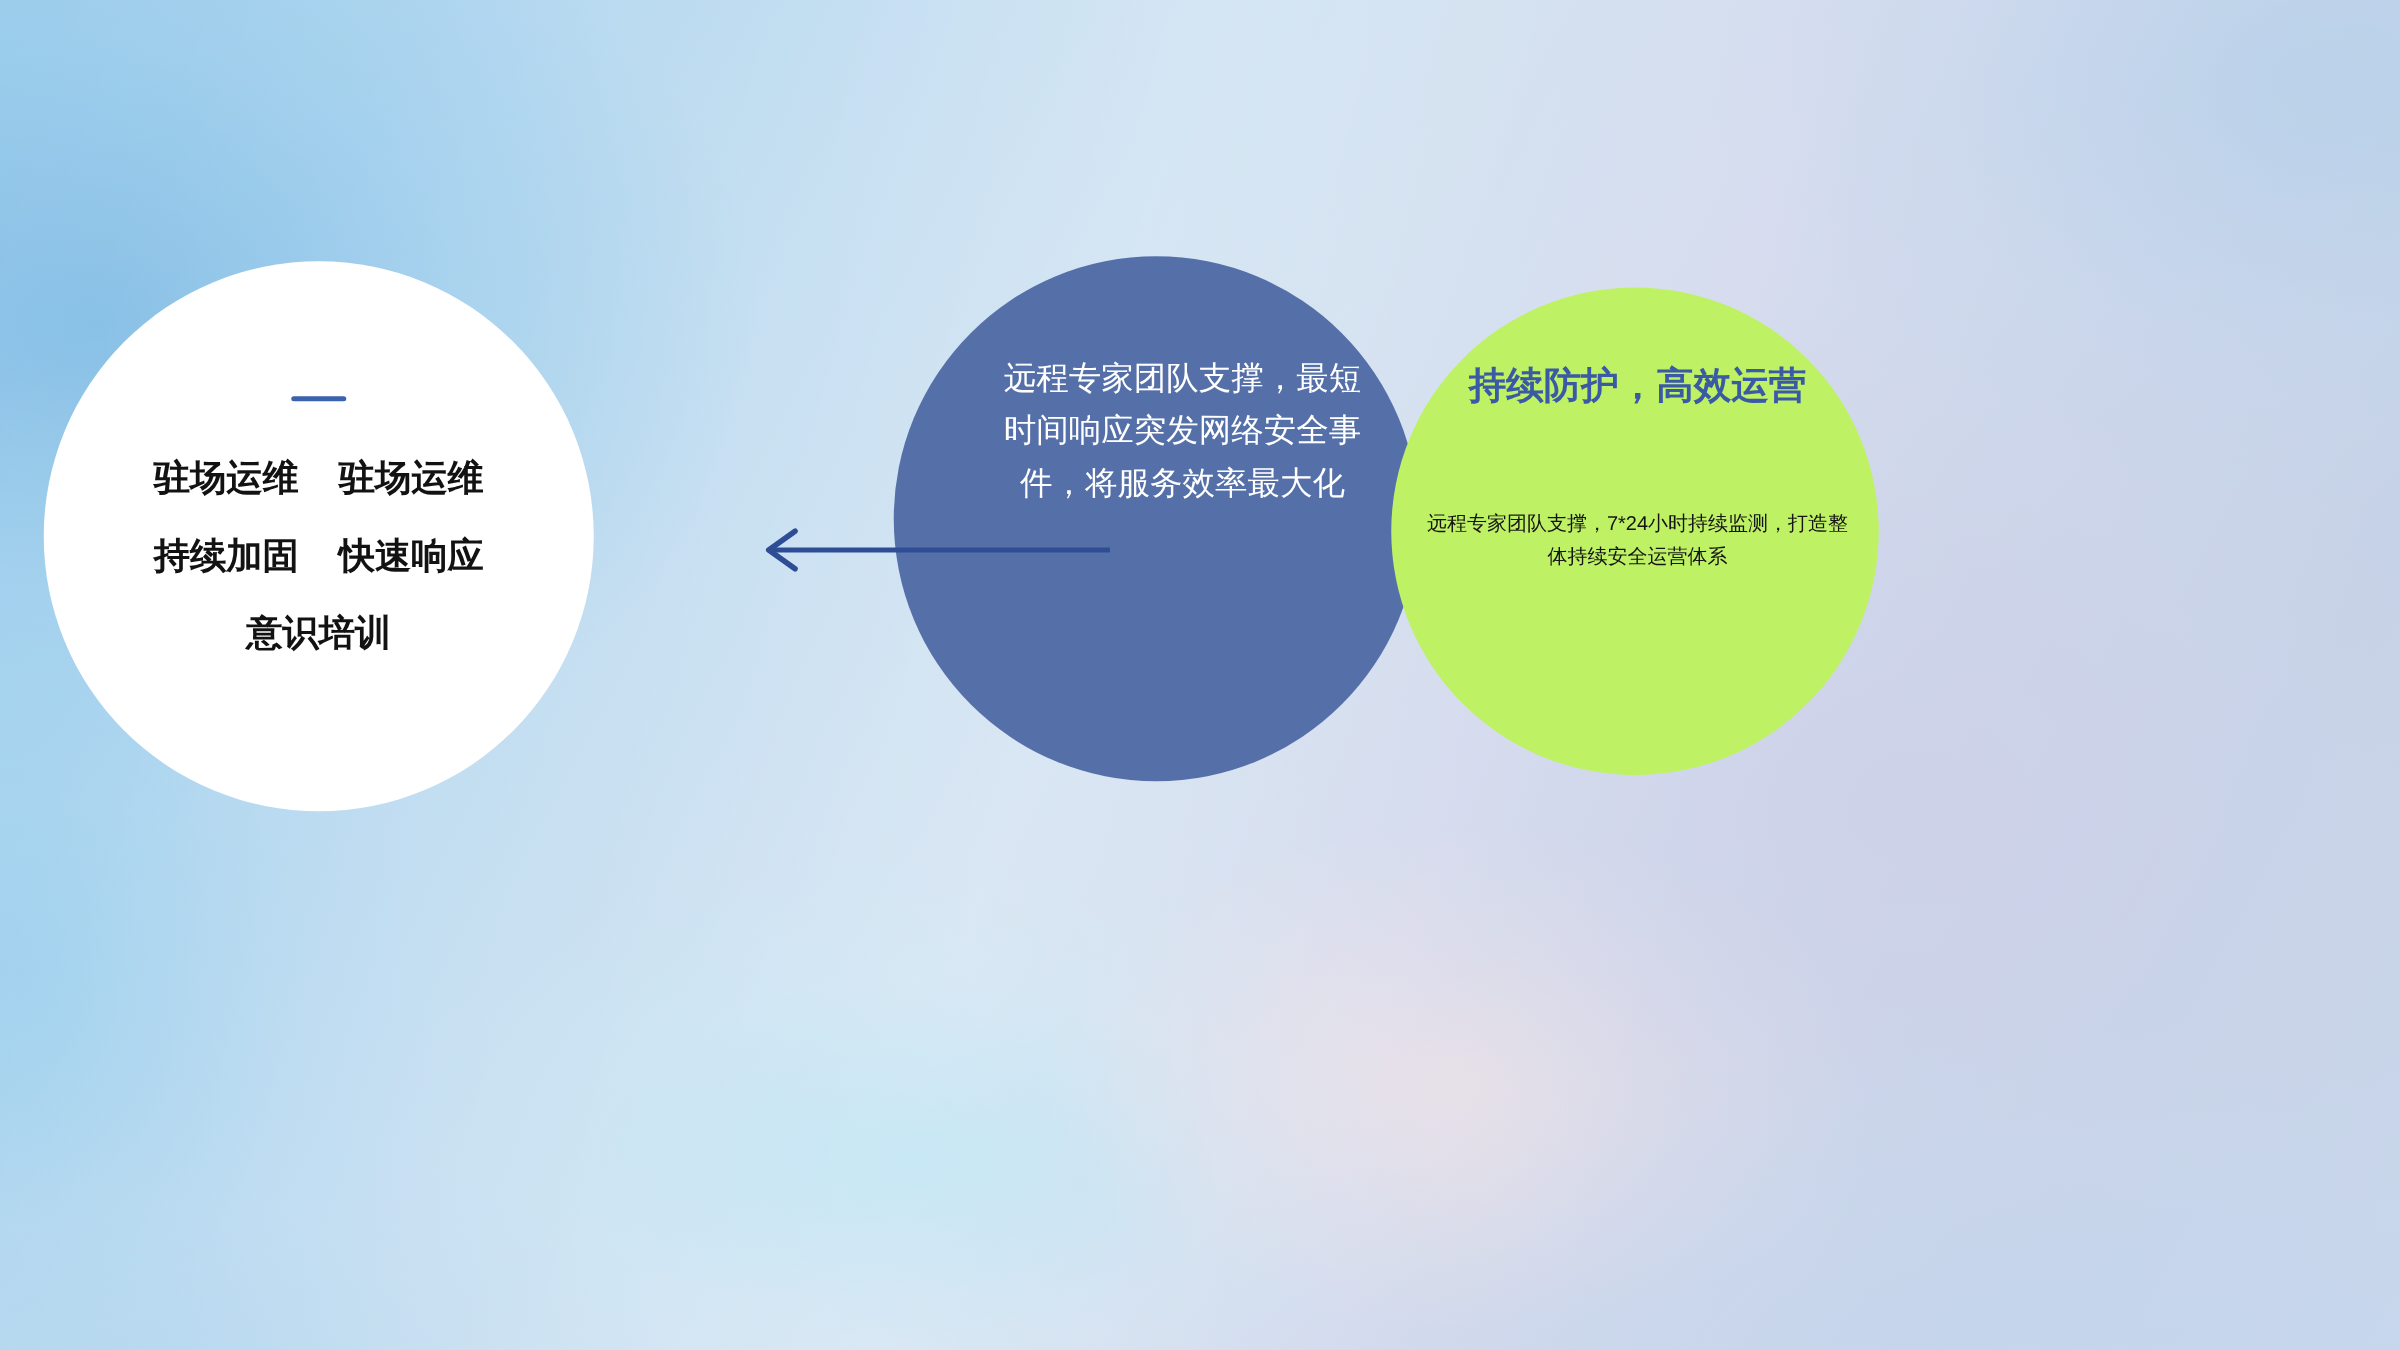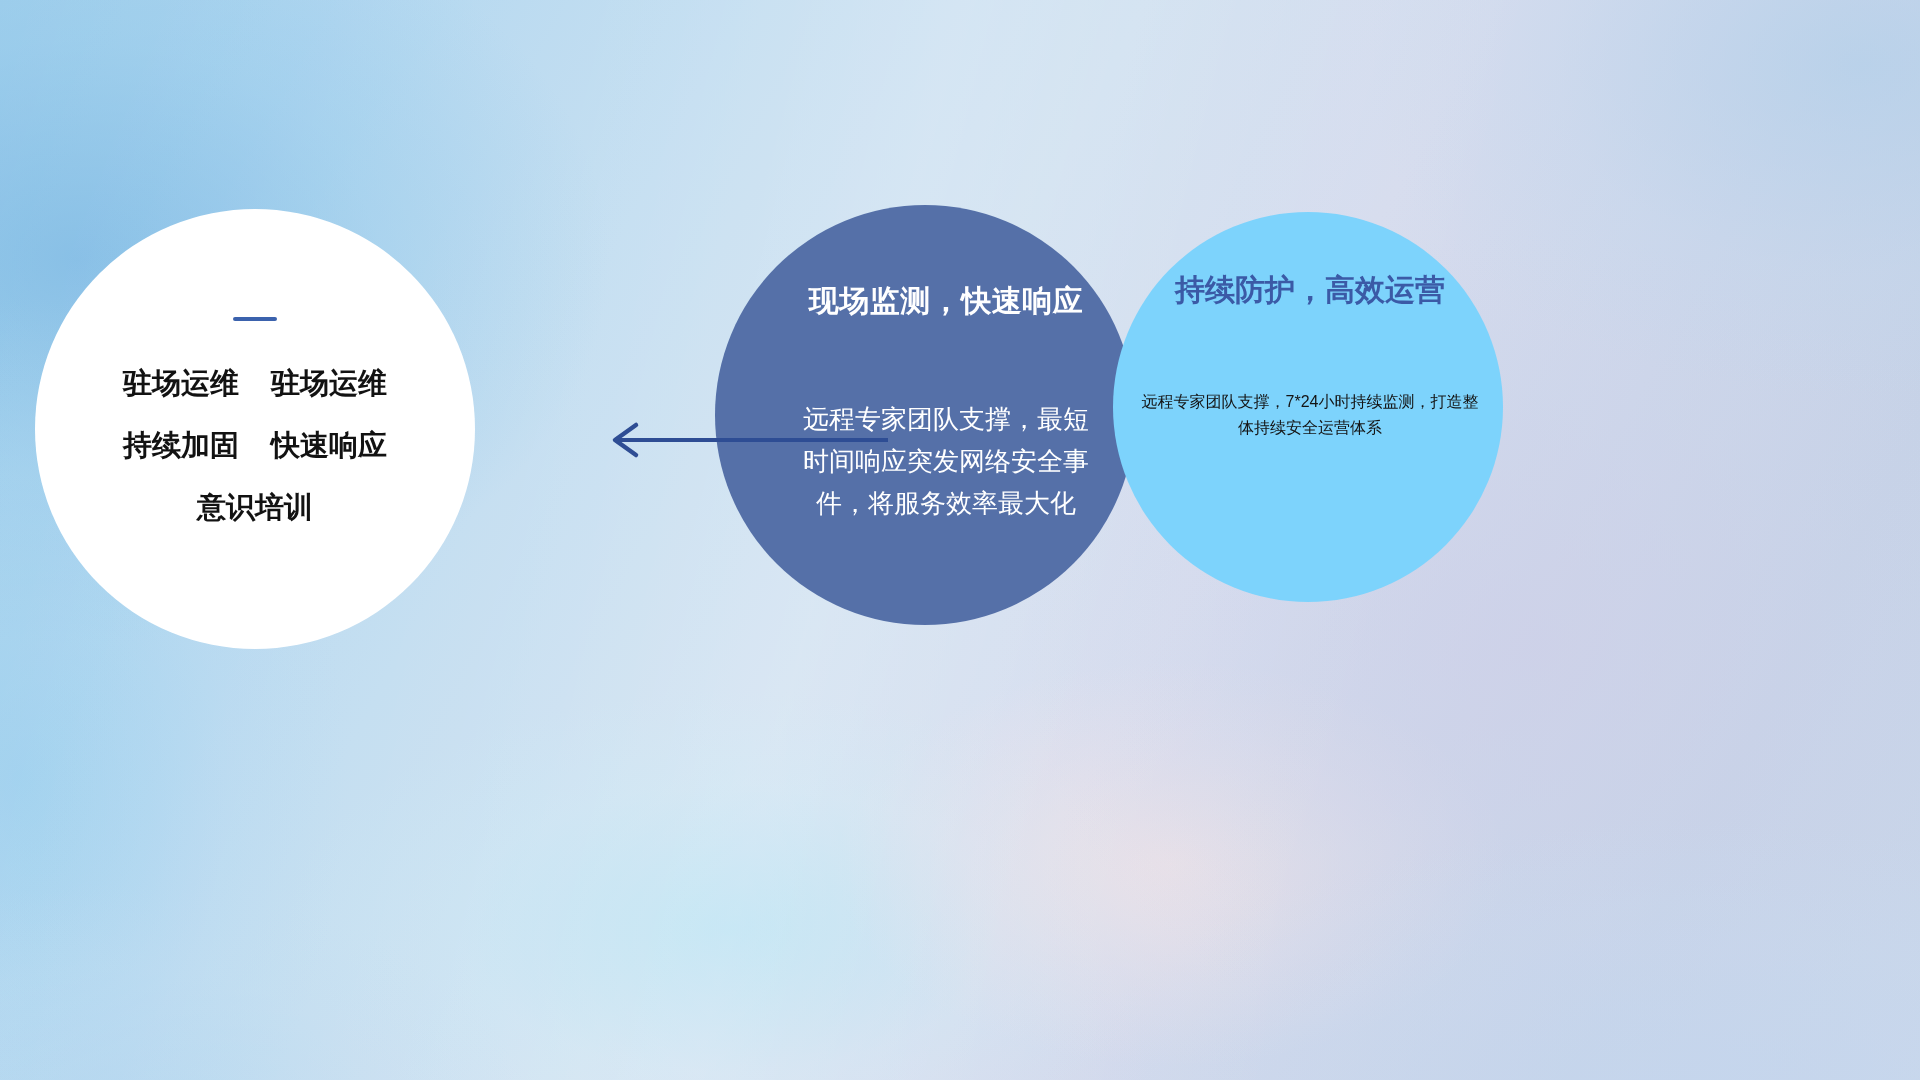--- a/index.html
+++ b/index.html
@@ -70,23 +70,23 @@
     background:#ffffff;
     z-index:4;
   }
   .circle-mid {
     left:715px; top:205px;
     width:420px; height:420px;
     background:#5570a8;
     z-index:3;
   }
   .circle-right {
-    left:1113px; top:212px;
+    left:1113px; top:230px;
     width:390px; height:390px;
-    background:#7dd3fc;
+    background:#bef264;
     z-index:5;
   }
 
   
   .left-inner {
     position:absolute; left:0; right:0; top:108px;
     text-align:center;
   }
   .left-dash {
     width:44px; height:4px;
@@ -176,21 +176,20 @@
         </div>
         <div class="left-row left-row-single">
           <span>意识培训</span>
         </div>
       </div>
     </div>
   </div>
 
   <div class="circle circle-mid">
     <div class="mid-inner">
-      <div class="mid-title">现场监测，快速响应</div>
       <div class="mid-body">远程专家团队支撑，最短时间响应突发网络安全事件，将服务效率最大化</div>
     </div>
   </div>
 
   <div class="circle circle-right">
     <div class="right-inner">
       <div class="right-title">持续防护，高效运营</div>
       <div class="right-body">远程专家团队支撑，7*24小时持续监测，打造整体持续安全运营体系</div>
     </div>
   </div>

